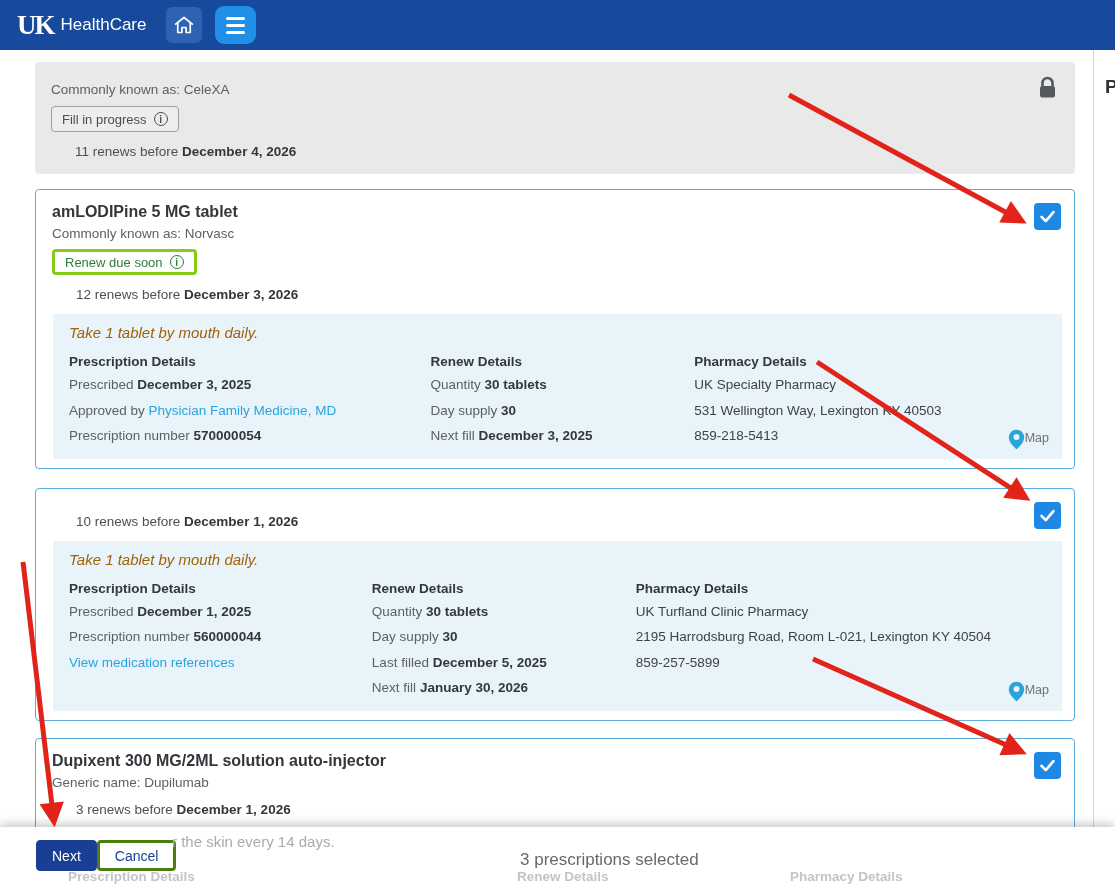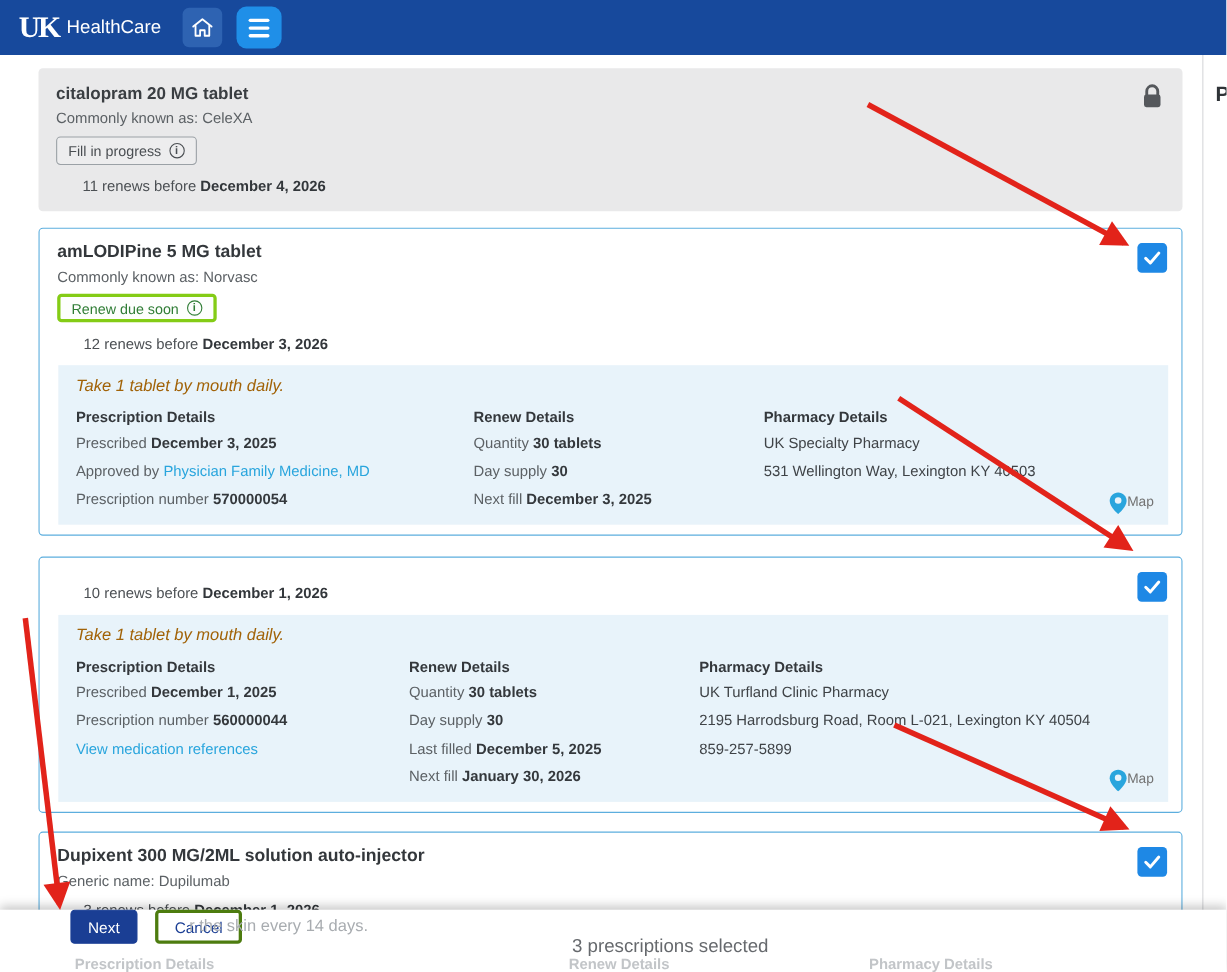--- a/index.html
+++ b/index.html
@@ -51,21 +51,21 @@
   .kv{font-size:13.5px;line-height:17px;margin-bottom:8.5px;color:#5c6165;}
   .kv .v{font-weight:700;color:#34383c;}
   .kv.plain{color:#3f4347;}
   a.link{color:#29a5dd;text-decoration:none;cursor:pointer;}
   .cols-a .c1{width:37%;} .cols-a .c2{width:27%;}
   .cols-b .c1{width:31%;} .cols-b .c2{width:27%;}
   .c3{flex:1;}
   .map{position:absolute;right:13px;bottom:9px;display:flex;flex-direction:row;align-items:center;color:#737373;font-size:12.5px;cursor:pointer;line-height:1.4;}
 
   
-  .footer{position:absolute;left:0;bottom:0;width:1115px;height:57px;background:#fff;box-shadow:0 -3px 9px rgba(0,0,0,.22);display:flex;padding-left:64px;gap:16px;z-index:10;}
+  .footer{position:absolute;left:0;bottom:0;width:1115px;height:57px;background:#fff;box-shadow:0 -3px 9px rgba(0,0,0,.22);display:flex;align-items:center;padding-left:36px;z-index:10;}
   .btn{font-family:inherit;font-size:14px;height:31px;border-radius:4px;cursor:pointer;padding:0 15px;}
   .btn-next{background:#1a3e94;color:#fff;border:1px solid #1a3e94;}
   .btn-cancel{background:#fff;color:#1a3e94;border:3px solid #4d7c0f;}
   .sel-status{position:absolute;left:520px;top:23px;font-size:17px;color:#66696d;}
 
   
   .ghost-instr{position:absolute;left:172px;top:833px;font-size:15px;color:#a8acb0;z-index:12;pointer-events:none;}
   .ghost-h{position:absolute;top:869px;font-size:13.5px;font-weight:700;color:#c2c5c8;z-index:12;pointer-events:none;}
   .g1{left:68px;} .g2{left:517px;} .g3{left:790px;}
 
@@ -93,21 +93,20 @@
         <i></i>
         <i></i>
         <i></i>
       </span>
   </button>
 </header>
 
 <main class="main">
 
   <section class="card card-gray">
-    <h3 class="rx-name">citalopram 20 MG tablet</h3>
     <div class="rx-sub">Commonly known as: CeleXA</div>
     <div class="chip chip-gray">
       <span>Fill in progress</span>
       <span class="info-i"></span>
     </div>
     <div class="renews">
       <span>11 renews before</span>
       <b>December 4, 2026</b>
     </div>
     <span class="lock">
@@ -150,20 +149,21 @@
         <div class="c2">
           <div class="col-h">Renew Details</div>
           <div class="kv"><span>Quantity</span> <span class="v">30 tablets</span></div>
           <div class="kv"><span>Day supply</span> <span class="v">30</span></div>
           <div class="kv"><span>Next fill</span> <span class="v">December 3, 2025</span></div>
         </div>
         <div class="c3">
           <div class="col-h">Pharmacy Details</div>
           <div class="kv plain">UK Specialty Pharmacy</div>
           <div class="kv plain">531 Wellington Way, Lexington KY 40503</div>
+          <div class="kv plain">859-218-5413</div>
         </div>
       </div>
       <div class="map">
         <span style="line-height:0;">
           <svg width="17" height="21" viewBox="0 0 24 30">
               <path d="M12 1C5.9 1 1 5.9 1 12c0 7.8 11 17 11 17s11-9.2 11-17C23 5.9 18.1 1 12 1z" fill="#29a5dd"></path>
               <circle cx="12" cy="11.5" r="4.3" fill="#e8f3fa"></circle>
             </svg>
         </span>
         <div>Map</div>

